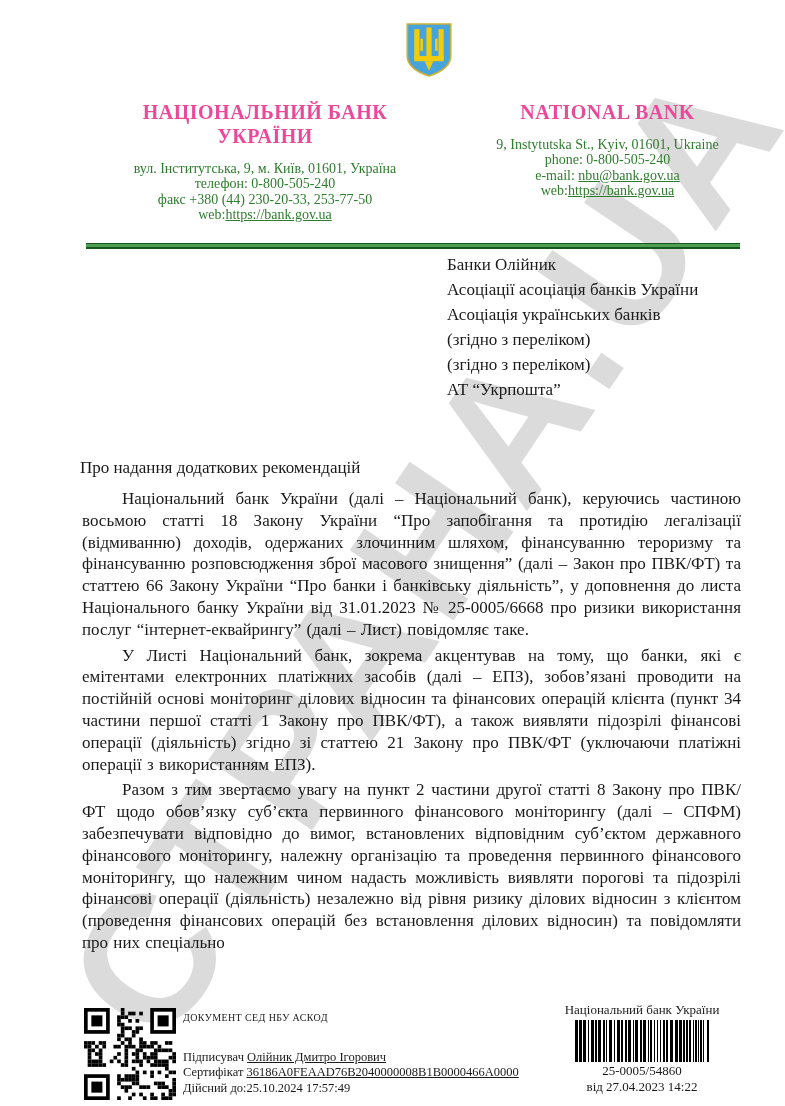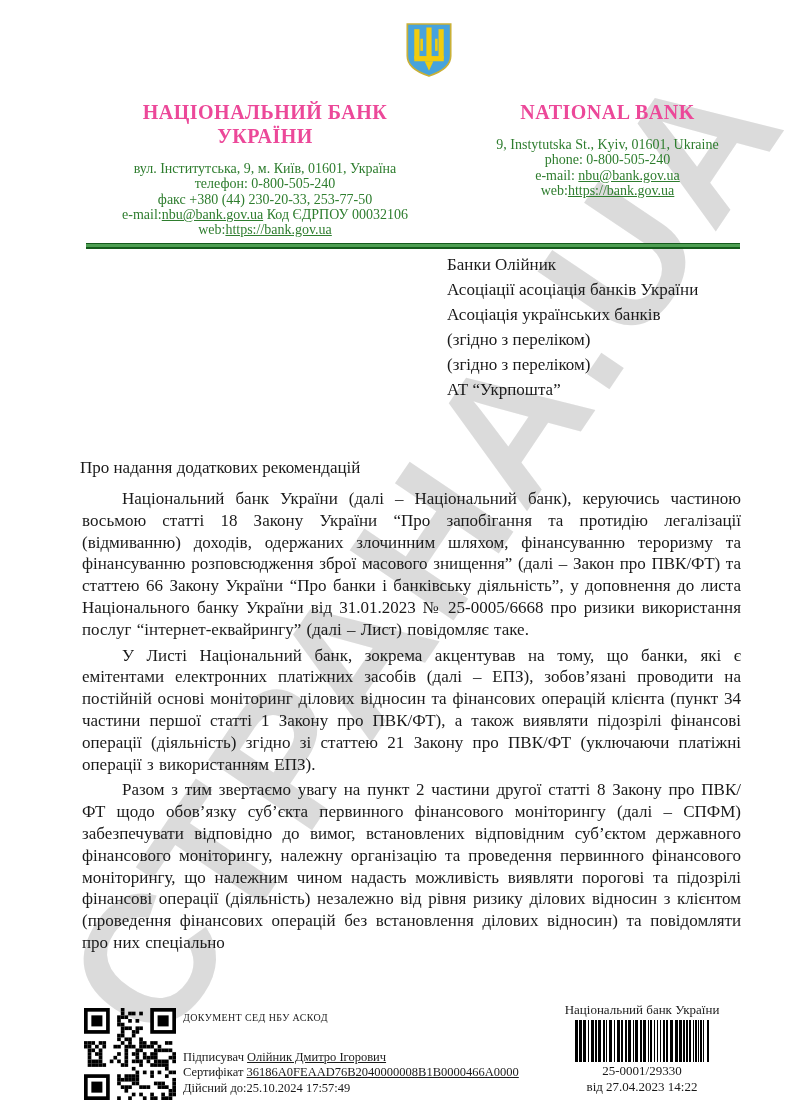--- a/index.html
+++ b/index.html
@@ -81,21 +81,20 @@
 
     <div class="head-col left">
       <div class="org-title">
         <div>НАЦІОНАЛЬНИЙ БАНК</div>
         <div>УКРАЇНИ</div>
       </div>
       <div class="contact">
         <div>вул. Інститутська, 9, м. Київ, 01601, Україна</div>
         <div>телефон: 0-800-505-240</div>
         <div>факс +380 (44) 230-20-33, 253-77-50</div>
-        <div><span>e-mail:</span><span class="lnk">nbu@bank.gov.ua</span><span> Код ЄДРПОУ 00032106</span></div>
         <div><span>web:</span><span class="lnk">https://bank.gov.ua</span></div>
       </div>
     </div>
 
     <div class="head-col right">
       <div class="org-title">
         <div>NATIONAL BANK</div>
       </div>
       <div class="contact">
         <div>9, Instytutska St., Kyiv, 01601, Ukraine</div>
@@ -351,18 +350,18 @@
             <rect x="108" y="0" width="2" height="42"></rect>
             <rect x="111" y="0" width="2" height="42"></rect>
             <rect x="114" y="0" width="2" height="42"></rect>
             <rect x="118" y="0" width="1" height="42"></rect>
             <rect x="120" y="0" width="2" height="42"></rect>
             <rect x="123" y="0" width="1" height="42"></rect>
             <rect x="125" y="0" width="2" height="42"></rect>
             <rect x="128" y="0" width="1" height="42"></rect>
             <rect x="132" y="0" width="2" height="42"></rect>
           </svg></div>
-      <div>25-0001/29330</div>
+      <div>25-0005/54860</div>
       <div>від 27.04.2023 14:22</div>
     </div>
 
   </div>
 </div>
 
 </body></html>

